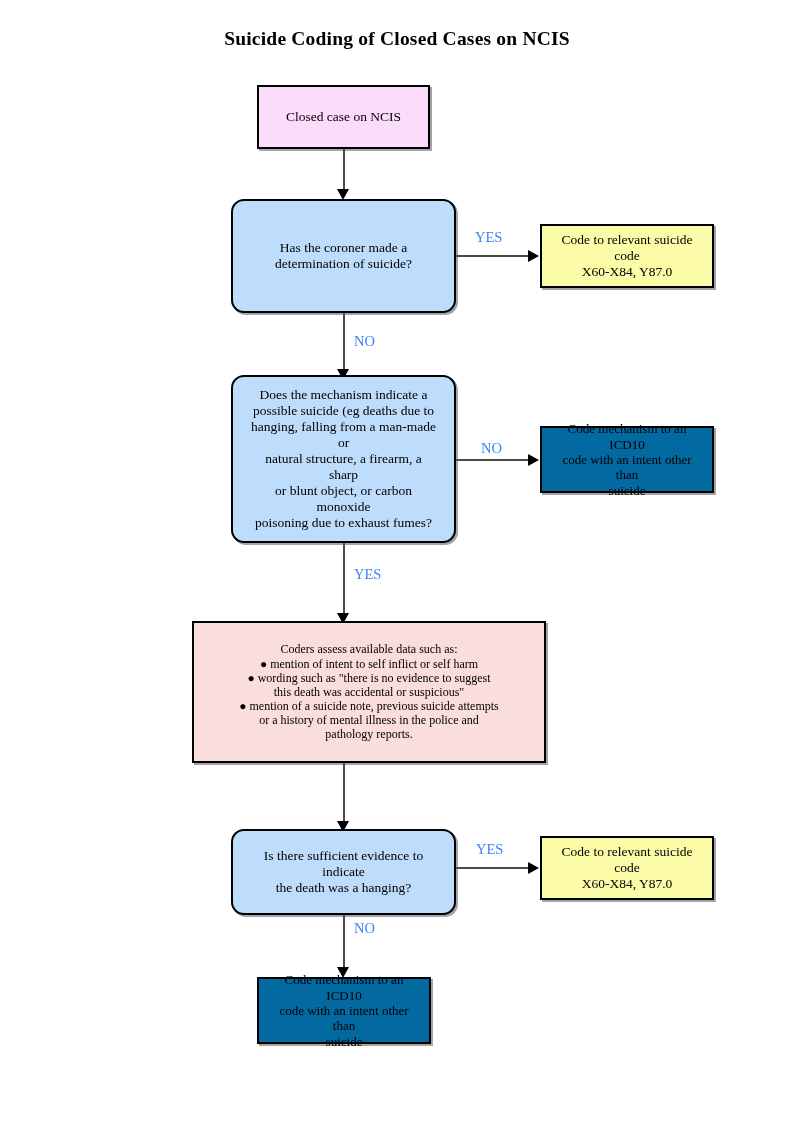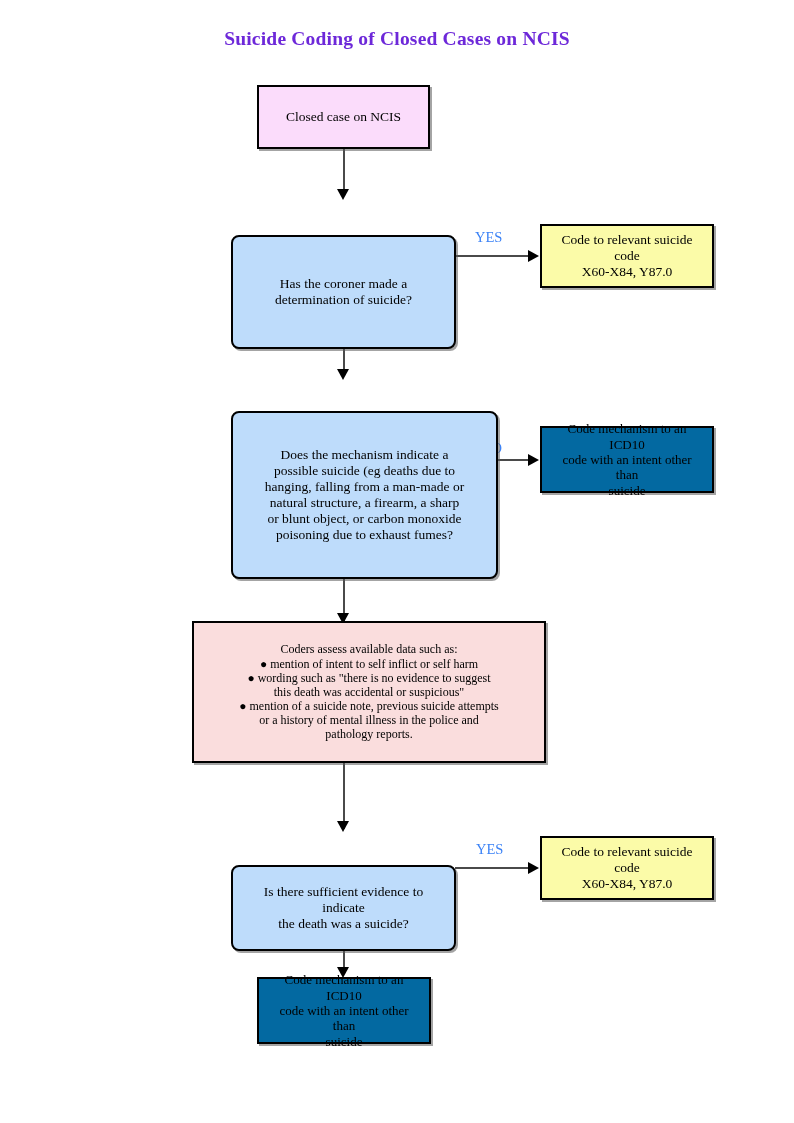--- a/index.html
+++ b/index.html
@@ -17,21 +17,21 @@
 
   #chart-title {
     position: absolute;
     left: 0;
     top: 28px;
     width: 794px;
     text-align: center;
     font-family: "Liberation Serif", "DejaVu Serif", serif;
     font-weight: bold;
     font-size: 19.5px;
-    color: #6d28d9;
+    color: #000000;
     letter-spacing: 0.2px;
   }
 
   .node {
     position: absolute;
     box-sizing: border-box;
     border: 2px solid #000000;
     display: flex;
     align-items: center;
     justify-content: center;
@@ -40,21 +40,21 @@
     box-shadow: 2px 2px 0 rgba(90,90,90,0.55);
   }
   .node .txt {
     width: 100%;
     text-align: center;
     line-height: 1.18;
     padding: 0 18px;
     box-sizing: border-box;
     white-space: pre-line;
   }
-  .rounded { border-radius: 8px; margin-top: 36px; }
+  .rounded { border-radius: 13px; }
 
   .n-start    { background: #fbdcfb; }
   .n-decision { background: #bedcfb; }
   .n-yellow   { background: #fbfba8; justify-content: center; }
   .n-green    { background: #0369a1; }
   .n-process  { background: #fadddd; }
 
   
   .edge-line {
     position: absolute;
@@ -130,21 +130,21 @@
 <div class="node n-decision rounded" style="left:231px; top:199px; width:225px; height:114px; font-size:13.5px;">
   <div class="txt">Has the coroner made a
 determination of suicide?</div>
 </div>
 
 <div class="node n-yellow" style="left:540px; top:224px; width:174px; height:64px; font-size:13.5px;">
   <div class="txt">Code to relevant suicide code
 X60-X84, Y87.0</div>
 </div>
 
-<div class="node n-decision rounded" style="left:231px; top:375px; width:267px; height:168px; font-size:13.5px;">
+<div class="node n-decision rounded" style="left:231px; top:375px; width:225px; height:168px; font-size:13.5px;">
   <div class="txt">Does the mechanism indicate a
 possible suicide (eg deaths due to
 hanging, falling from a man-made or
 natural structure, a firearm, a sharp
 or blunt object, or carbon monoxide
 poisoning due to exhaust fumes?</div>
 </div>
 
 <div class="node n-green" style="left:540px; top:426px; width:174px; height:67px; font-size:13px;">
   <div class="txt left-align">Code mechanism to an ICD10
@@ -157,21 +157,21 @@
 ● mention of intent to self inflict or self harm
 ● wording such as "there is no evidence to suggest
 this death was accidental or suspicious"
 ● mention of a suicide note, previous suicide attempts
 or a history of mental illness in the police and
 pathology reports.</div>
 </div>
 
 <div class="node n-decision rounded" style="left:231px; top:829px; width:225px; height:86px; font-size:13.5px;">
   <div class="txt">Is there sufficient evidence to indicate
-the death was a suicide?</div>
+the death was a hanging?</div>
 </div>
 
 <div class="node n-yellow" style="left:540px; top:836px; width:174px; height:64px; font-size:13.5px;">
   <div class="txt">Code to relevant suicide code
 X60-X84, Y87.0</div>
 </div>
 
 <div class="node n-green" style="left:257px; top:977px; width:174px; height:67px; font-size:13px;">
   <div class="txt left-align">Code mechanism to an ICD10
 code with an intent other than

